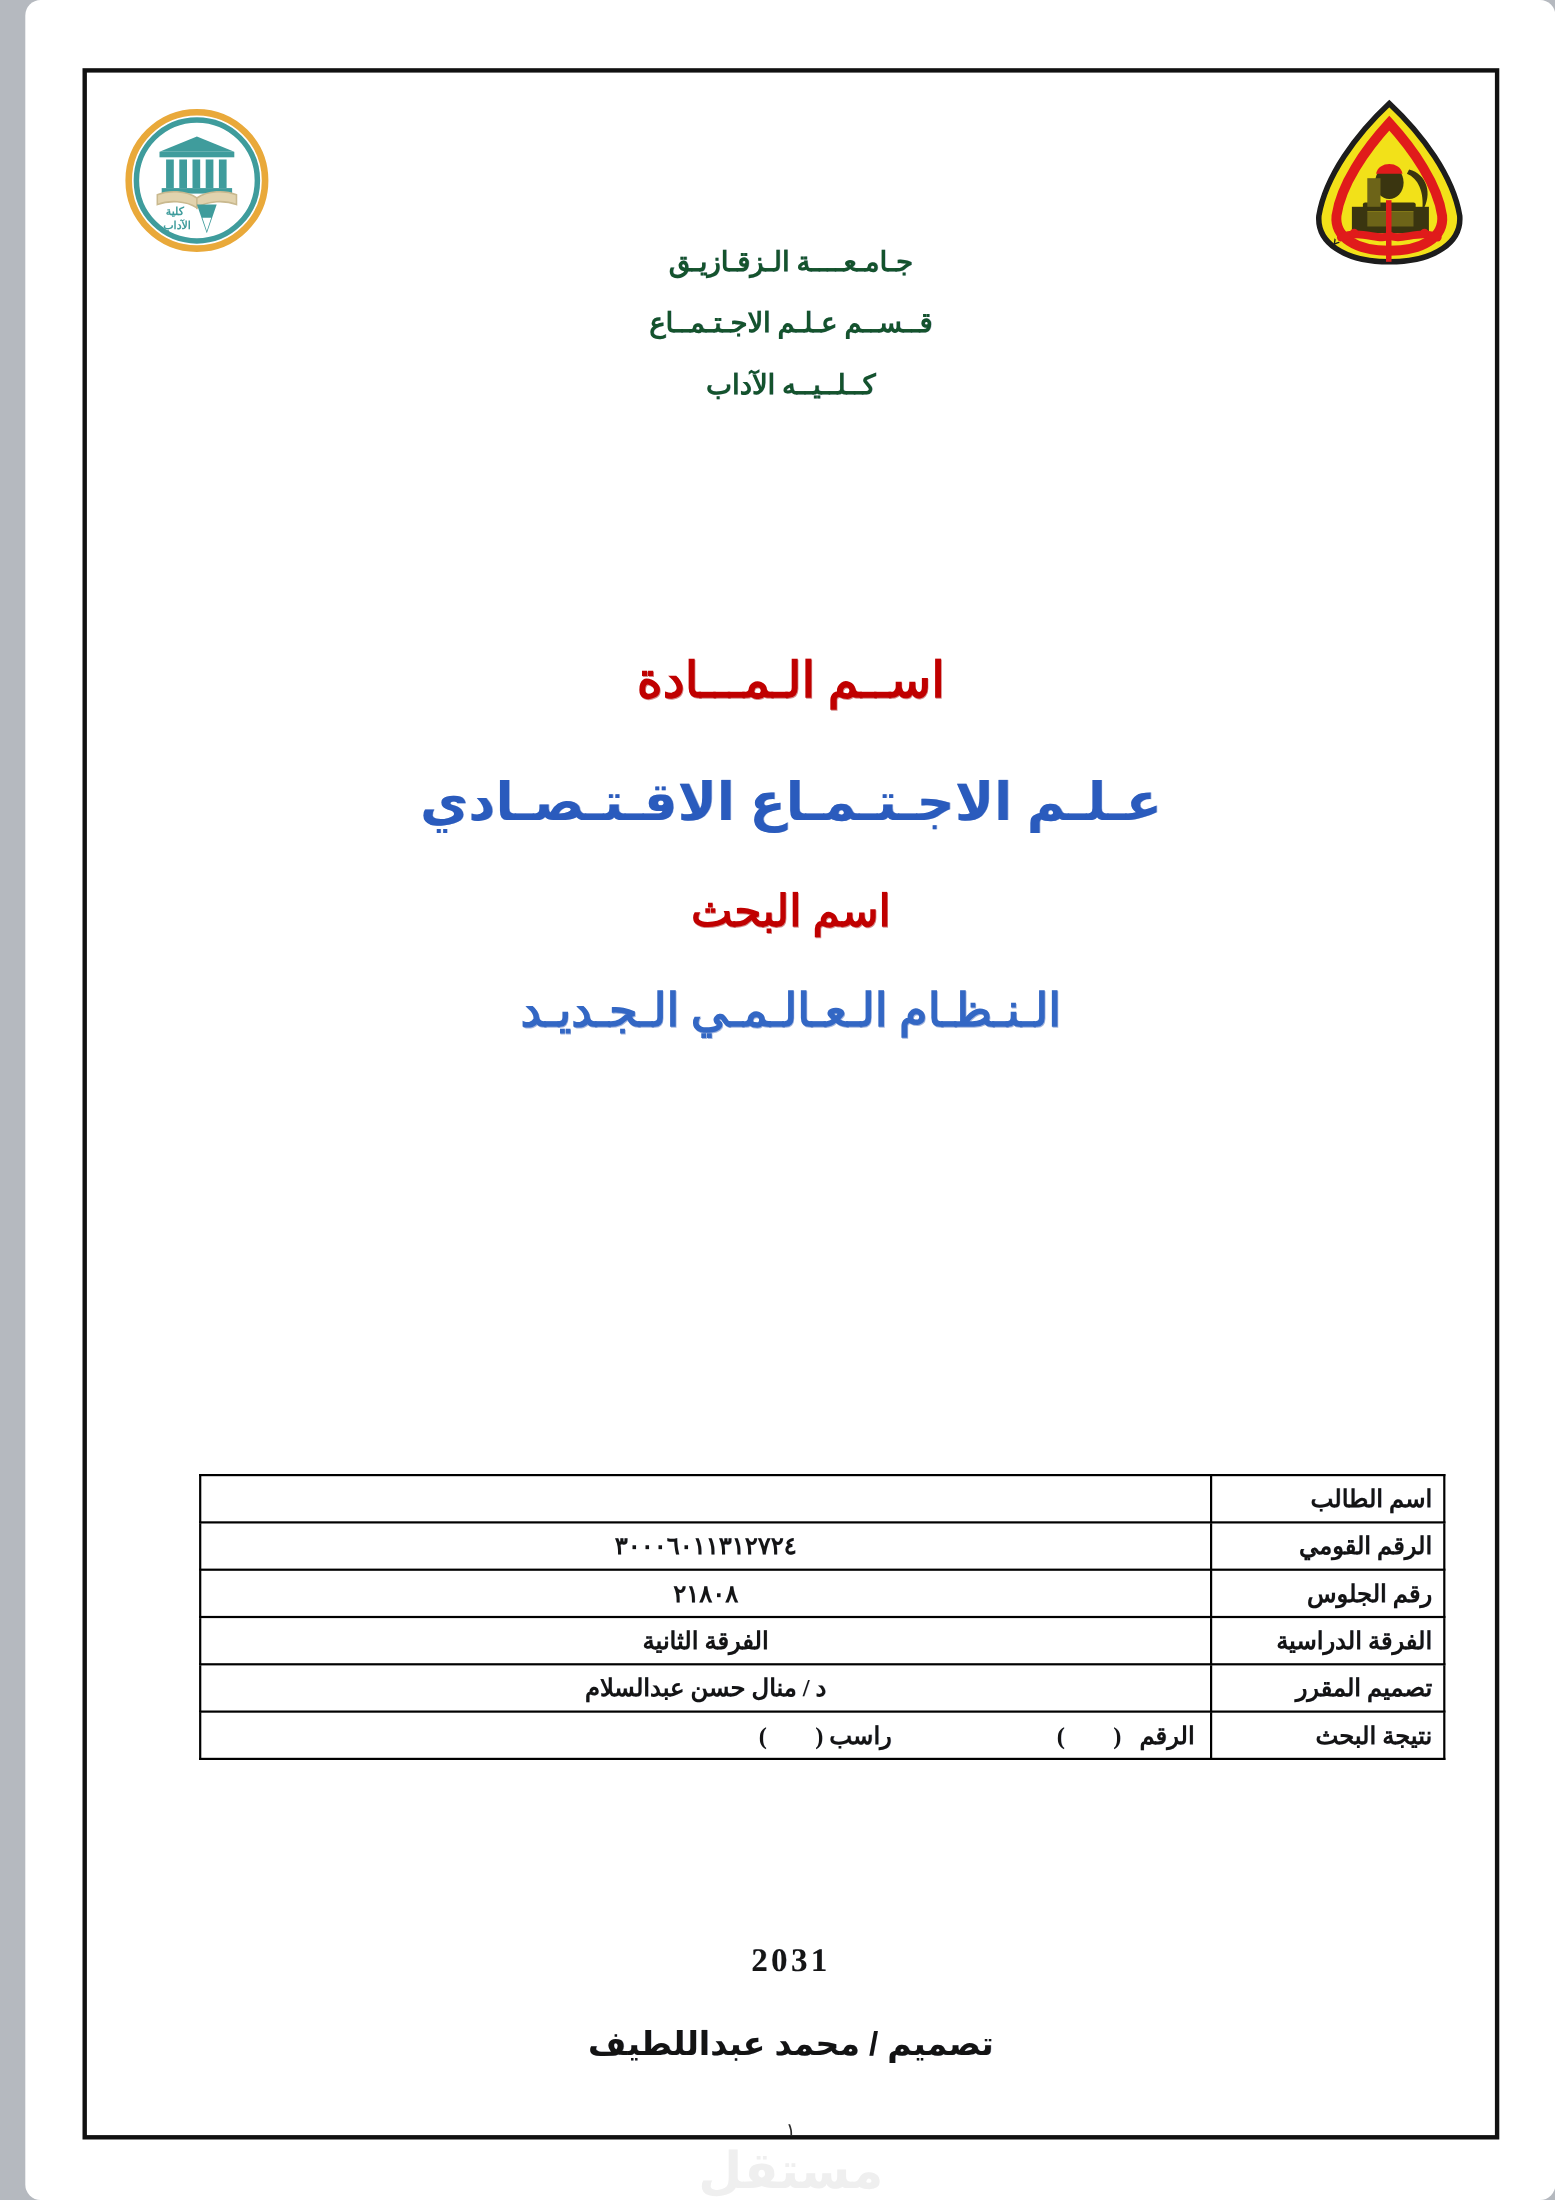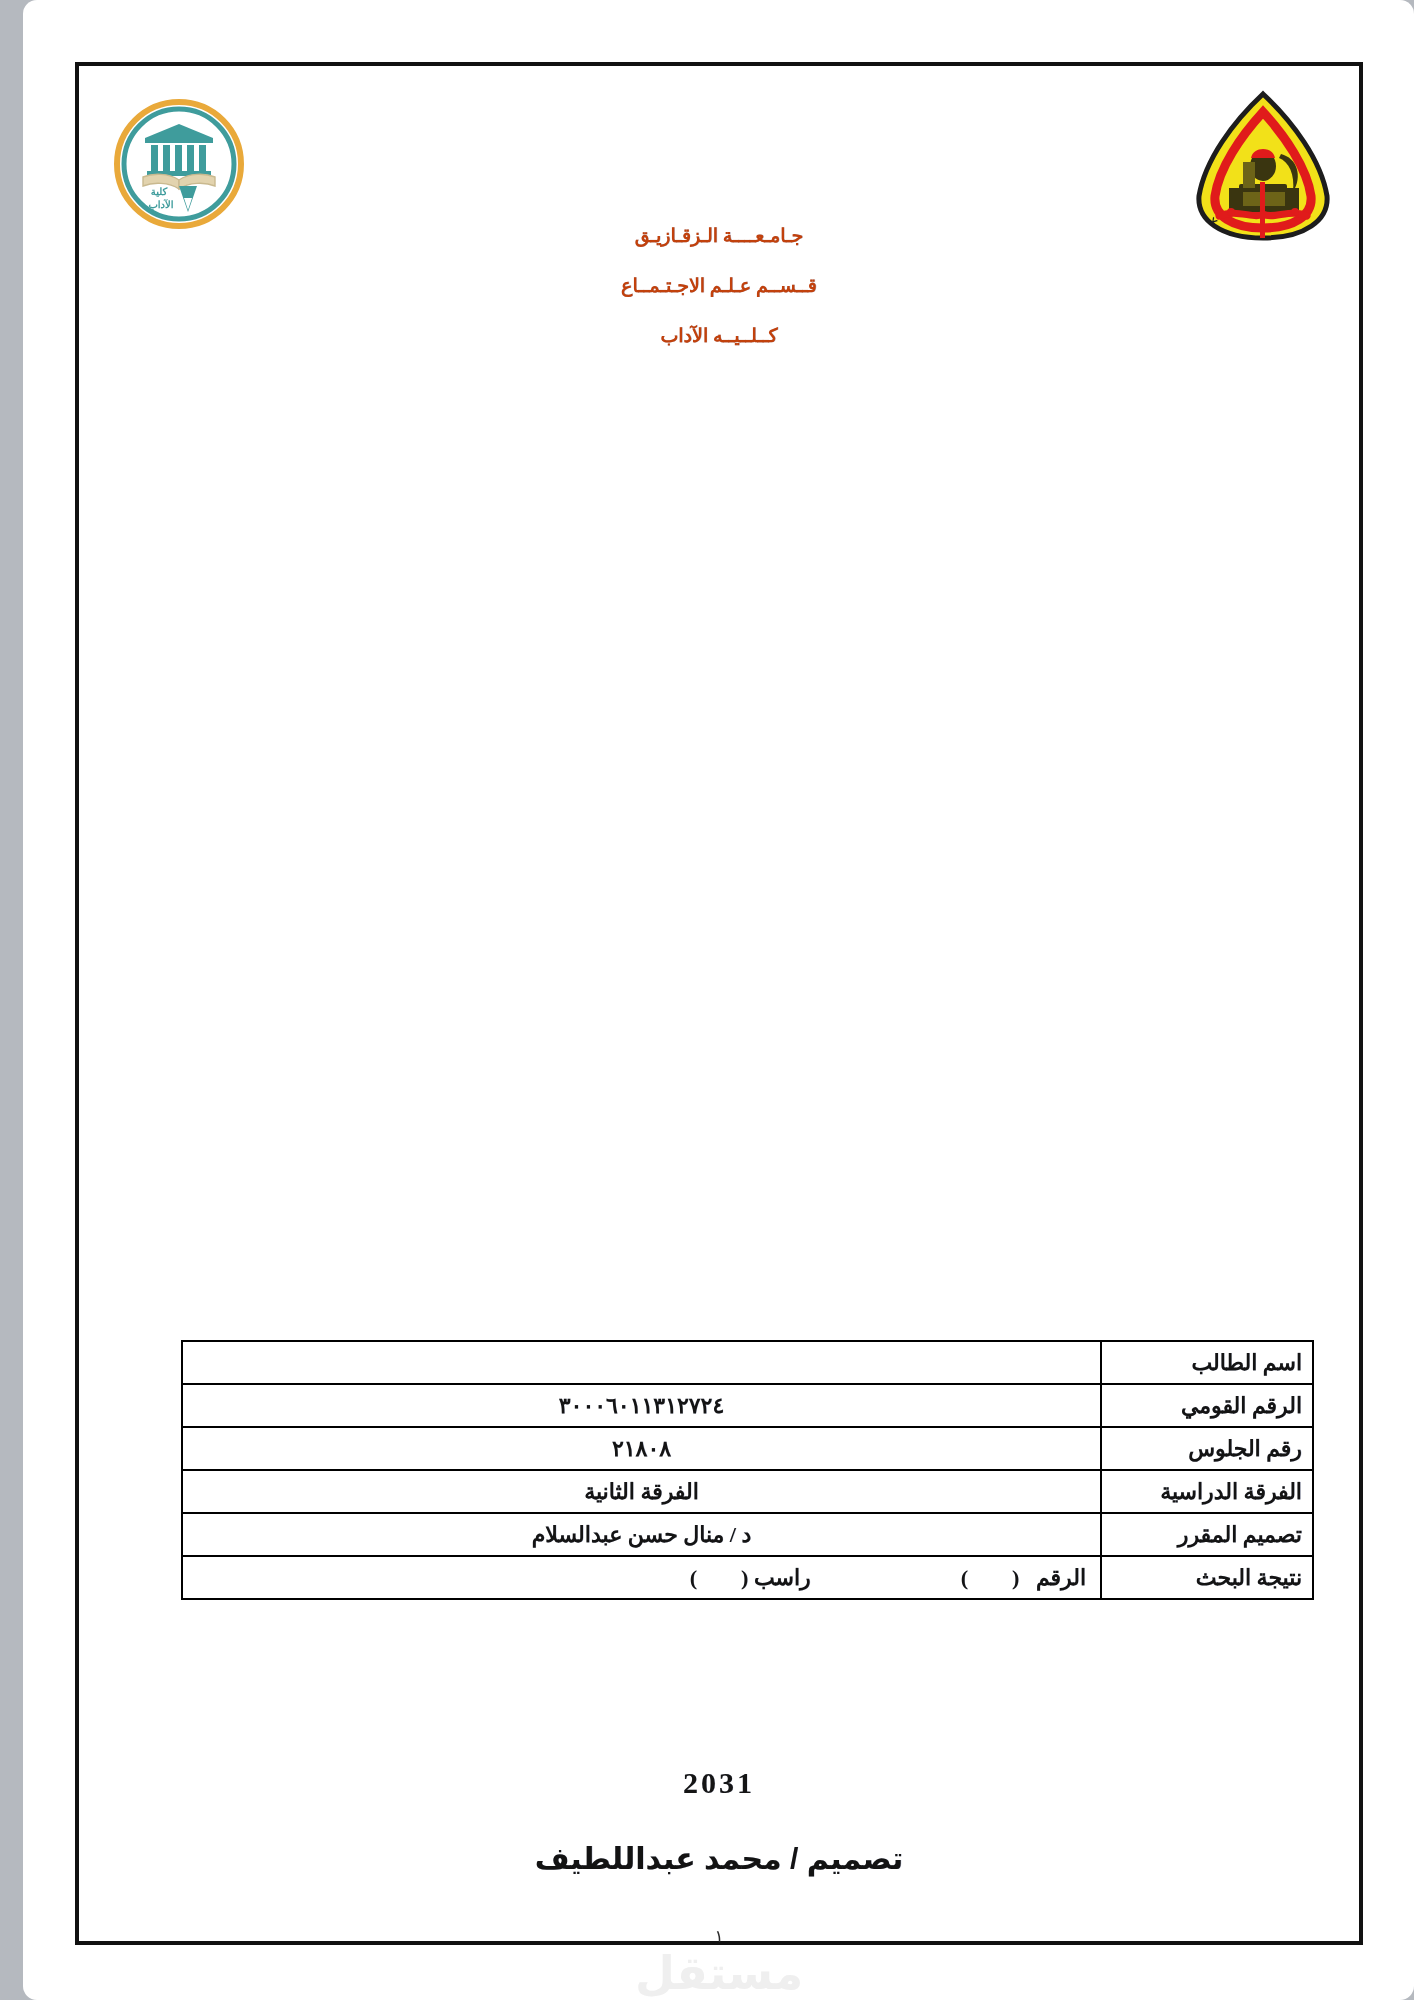--- a/index.html
+++ b/index.html
@@ -61,22 +61,22 @@
   .header-block {
     position: absolute;
     left: 0;
     right: 0;
     top: 160px;
     text-align: center;
   }
   .header-line {
     font-family: "Liberation Serif", "DejaVu Serif", serif;
     font-weight: bold;
-    font-size: 19px;
-    color: #c2410c;
+    font-size: 25px;
+    color: #14532d;
     letter-spacing: 0px;
     line-height: 1.0;
     margin: 0 0 31px 0;
     text-shadow: 0.4px 0 0 rgba(40,60,130,0.35);
   }
 
   
   .titles {
     position: absolute;
     left: 0;
@@ -294,20 +294,29 @@
           </text>
         </svg>
       </div>
 
       <div class="header-block">
         <p class="header-line">جـامـعــــة الـزقـازيـق</p>
         <p class="header-line">قــســم عـلـم الاجـتـمــاع</p>
         <p class="header-line">كــلــيــه الآداب</p>
       </div>
 
+      <div class="titles">
+        <p class="title-red">اســم الـمـــادة</p>
+        <div class="gap-a"></div>
+        <p class="title-blue">عـلـم الاجـتـمـاع الاقـتـصـادي</p>
+        <div class="gap-b"></div>
+        <p class="title-red sub2">اسم البحث</p>
+        <div class="gap-c"></div>
+        <p class="title-blue sub">الـنـظـام الـعـالـمـي الـجـديـد</p>
+      </div>
 
       <div class="info-table-wrap">
         <table class="info-table">
           <tbody>
             <tr>
               <td class="label-cell">اسم الطالب</td>
               <td class="value-cell empty"></td>
             </tr>
             <tr>
               <td class="label-cell">الرقم القومي</td>

